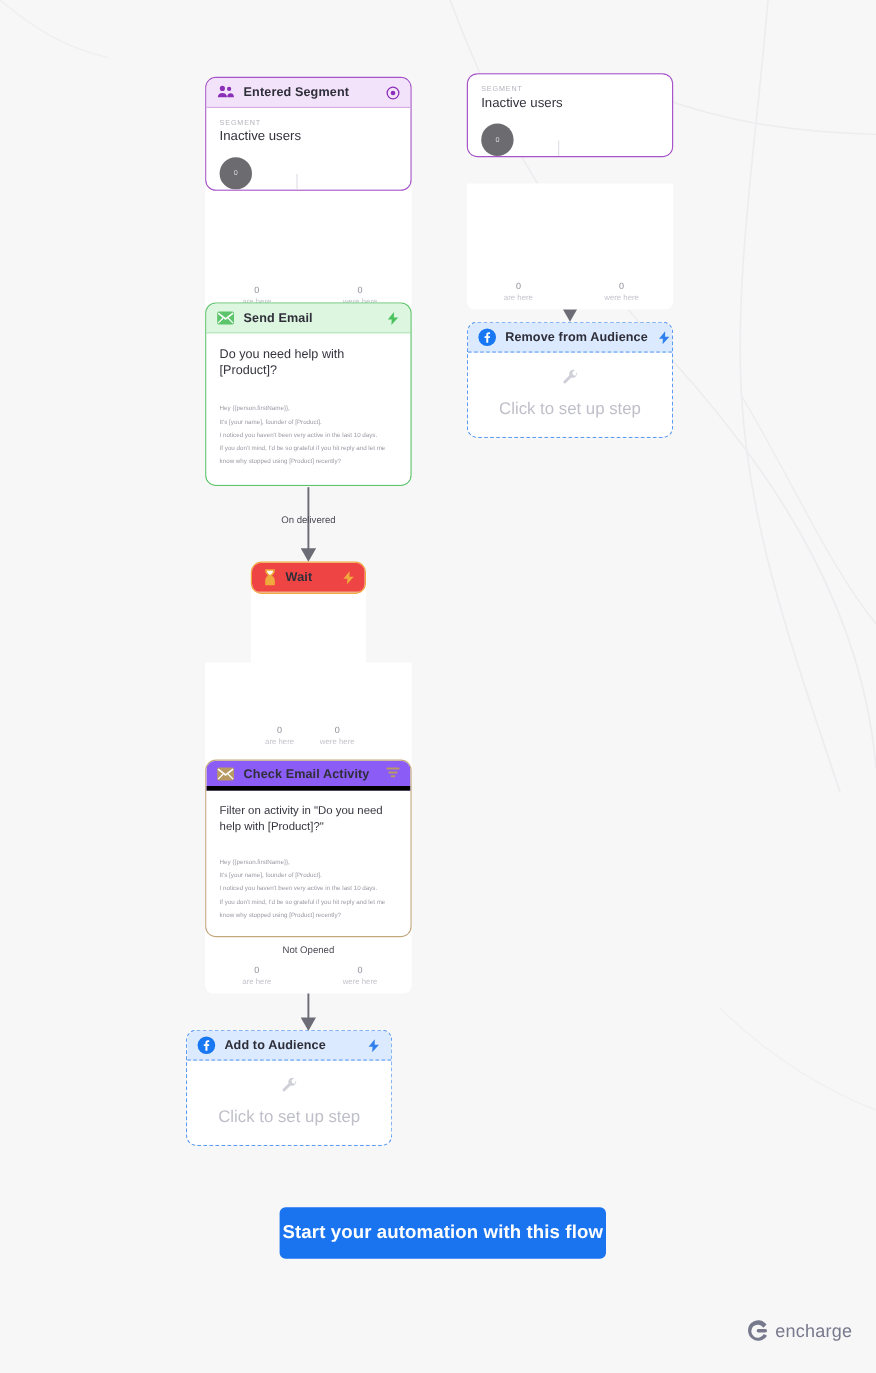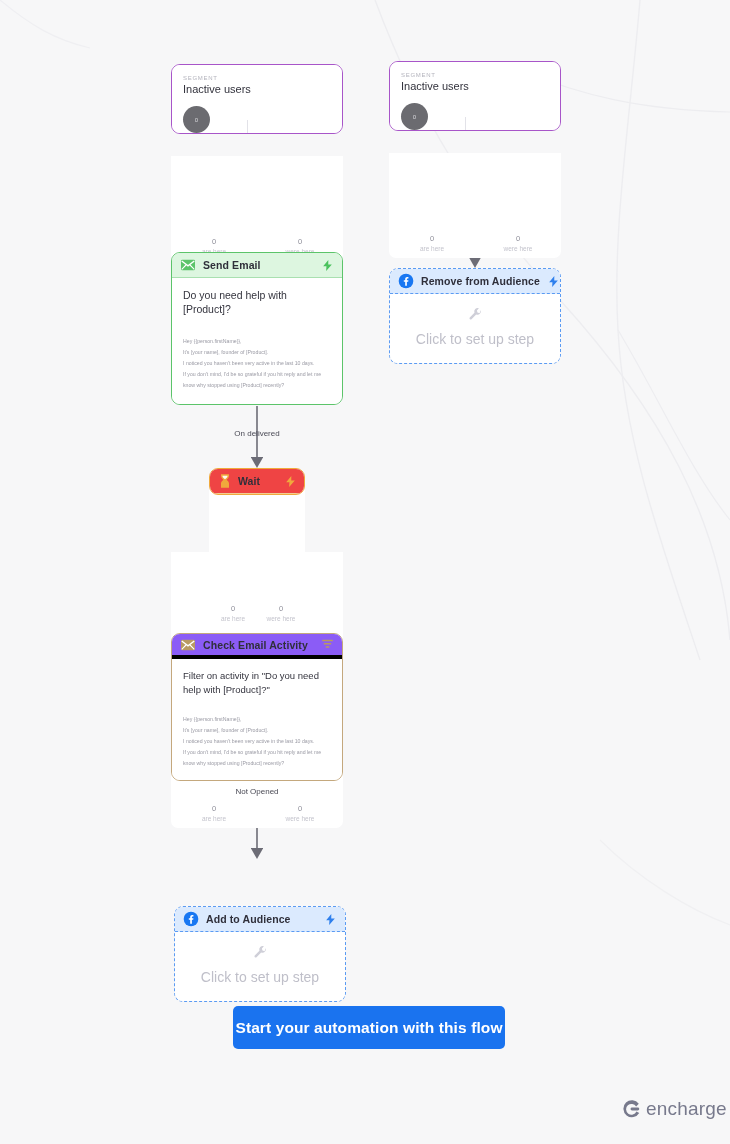--- a/index.html
+++ b/index.html
@@ -103,21 +103,21 @@
     width: 272px; height: 43px;
     background: #1a73ef; color: #fff;
     border: none; border-radius: 5px;
     font-family: "Liberation Sans", sans-serif;
     font-size: 15.5px; font-weight: bold; letter-spacing: .1px;
     cursor: pointer;
   }
 
   
   .logo { position: absolute; left: 620px; top: 1098px; display: flex; align-items: center; gap: 4px; }
-  .logo .word { font-size: 19px; color: #77798c; letter-spacing: .2px; }
+  .logo .word { font-size: 15px; color: #77798c; letter-spacing: .2px; }
 </style>
 </head>
 <body>
 
 <div id="canvas">
 
   <svg class="bg-svg" viewBox="0 0 730 1144">
     <path d="M 375 0 C 420 120 470 200 560 300 C 660 410 720 520 730 640" fill="none" stroke="#ededf0" stroke-width="1.4"></path>
     <path d="M 640 0 C 630 120 612 230 618 330 C 624 440 660 540 700 660" fill="none" stroke="#ededf0" stroke-width="1.4"></path>
     <path d="M 520 70 C 580 95 640 110 730 112" fill="none" stroke="#ededf0" stroke-width="1.2"></path>
@@ -152,20 +152,33 @@
       <div class="stat" style="align-self:flex-end;">
         <div class="num">0</div>
         <div class="lbl">are here</div>
       </div>
       <div class="stat" style="align-self:flex-end;">
         <div class="num">0</div>
         <div class="lbl">were here</div>
       </div>
     </div>
     <div class="node-card">
+      <div class="node-head">
+        <svg class="hicon" viewBox="0 0 24 24" fill="#8a2fb8">
+          <circle cx="8" cy="7" r="3.2"></circle>
+            <circle cx="16.4" cy="7.6" r="2.7"></circle>
+          <path d="M2.2 18c0-3.4 2.7-5.3 5.8-5.3S13.8 14.6 13.8 18z"></path>
+          <path d="M14 18c0-2.9 1.6-4.8 4.2-4.8S22.4 15.1 22.4 18z"></path>
+        </svg>
+        <span class="title">Entered Segment</span>
+        <svg class="ricon" viewBox="0 0 24 24" fill="none" stroke="#8a2fb8" stroke-width="2">
+          <circle cx="12" cy="12" r="9"></circle>
+            <circle cx="12" cy="12" r="3.6" fill="#8a2fb8" stroke="none"></circle>
+        </svg>
+      </div>
       <div class="node-body" style="height:68px; position:relative;">
         <div class="seg-label">SEGMENT</div>
         <div class="seg-name">Inactive users</div>
         <div class="avatar">0</div>
         <div class="divider-tick" style="left:75px; bottom:0;"></div>
       </div>
     </div>
   </div>
 
   <div class="node seg" style="left:389px; top:61px; width:172px;">
@@ -300,21 +313,21 @@
         <div class="preview" style="margin-top:18px;">
           <p>Hey {{person.firstName}},</p>
           <p>It's [your name], founder of [Product].</p>
           <p>I noticed you haven't been very active in the last 10 days.</p>
           <p>If you don't mind, I'd be so grateful if you hit reply and let me know why stopped using [Product] recently?</p>
         </div>
       </div>
     </div>
   </div>
 
-  <div class="node fb" style="left:174px; top:858px; width:172px;margin-top:48px;">
+  <div class="node fb" style="left:155px; top:858px; width:172px;">
     <div class="node-card" style="background:transparent;">
       <div class="node-head">
         <svg class="hicon" viewBox="0 0 24 24">
           <circle cx="12" cy="12" r="11" fill="#1877f2"></circle>
           <path d="M13.3 19v-6h2l.3-2.3h-2.3V9.2c0-.7.2-1.1 1.1-1.1h1.2V6c-.2 0-.9-.1-1.8-.1-1.8 0-3 1.1-3 3.1v1.7H8.7V13h2.1v6z" fill="#fff"></path>
         </svg>
         <span class="title">Add to Audience</span>
         <svg class="ricon" viewBox="0 0 24 24" fill="#2f80ed">
           <path d="M13.5 2 L4 13.5 h6 L9.5 22 L20 10.2 h-6.6 z"></path>
         </svg>

